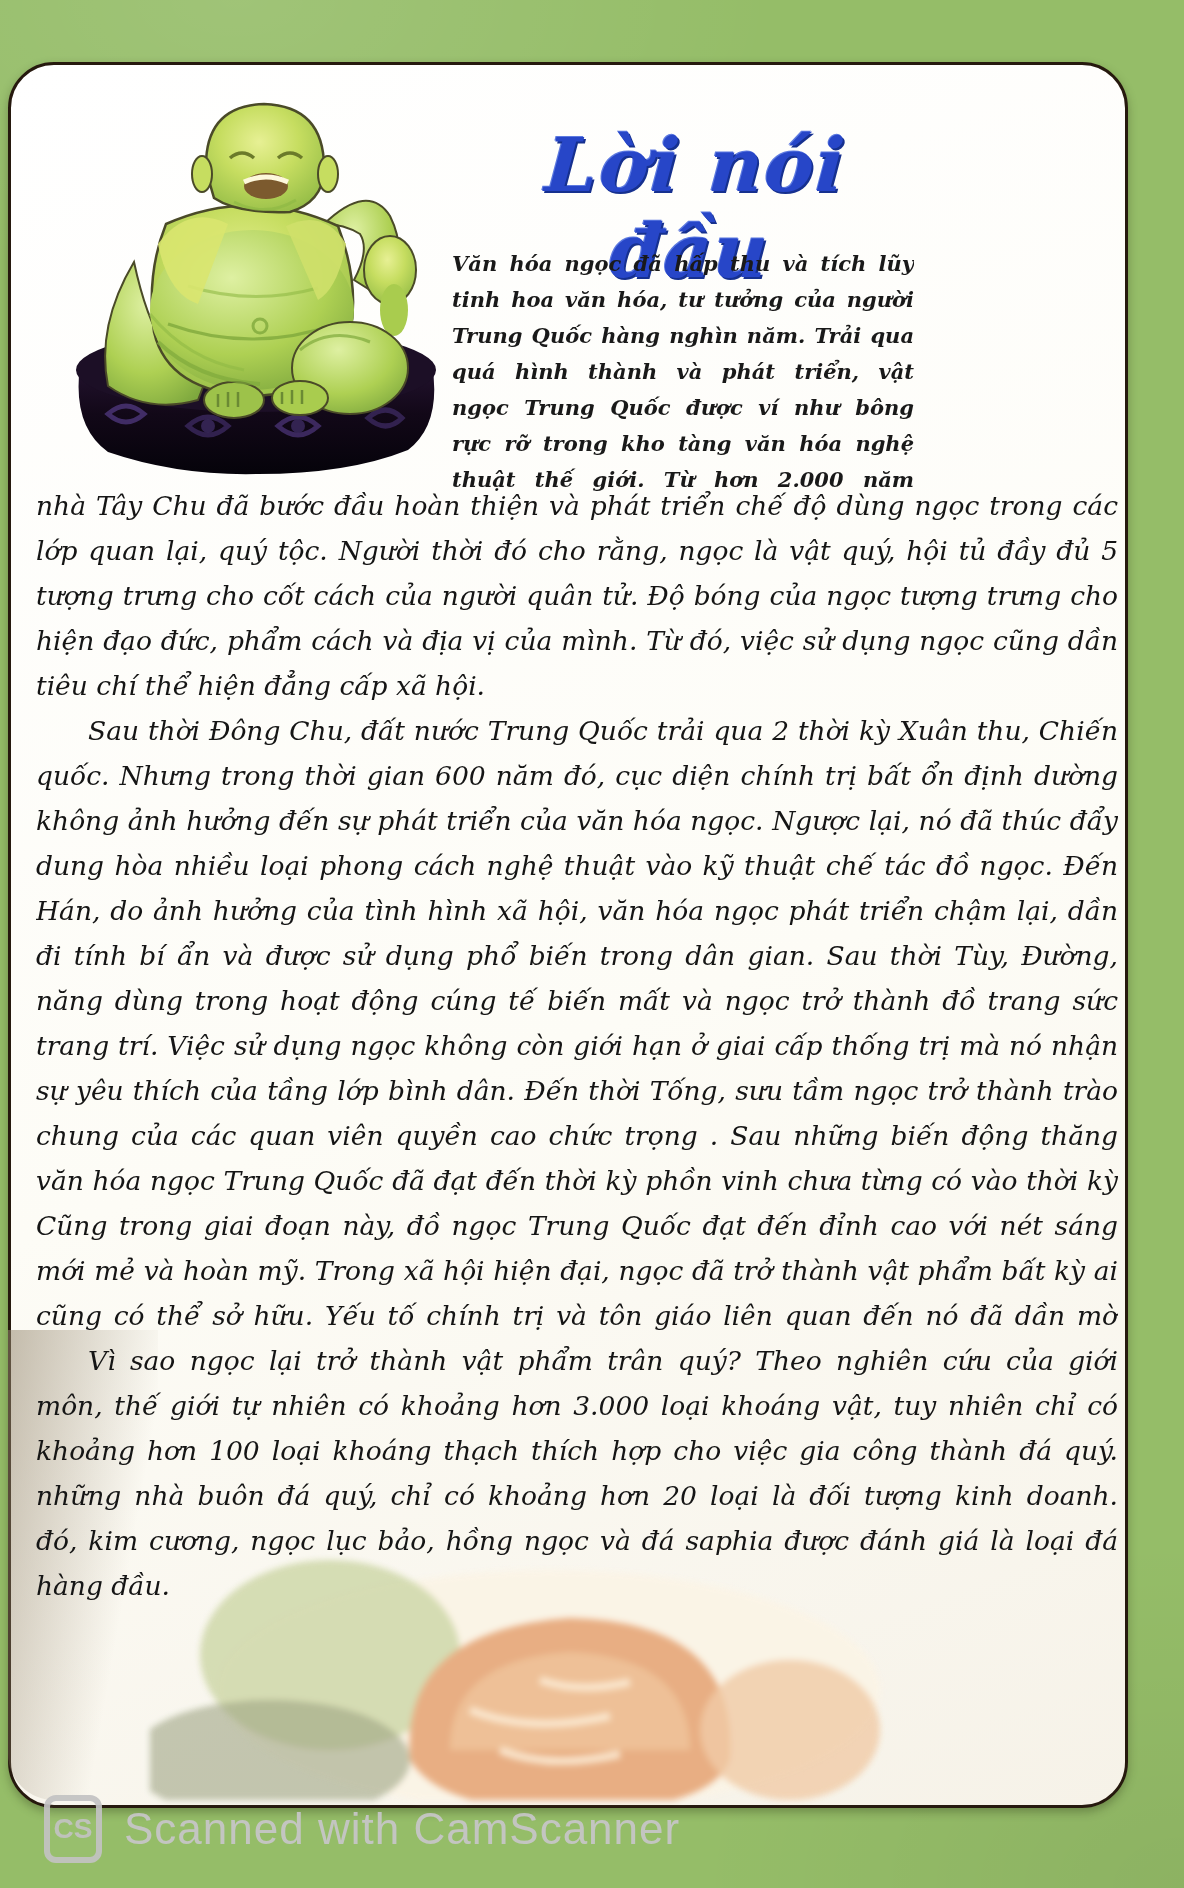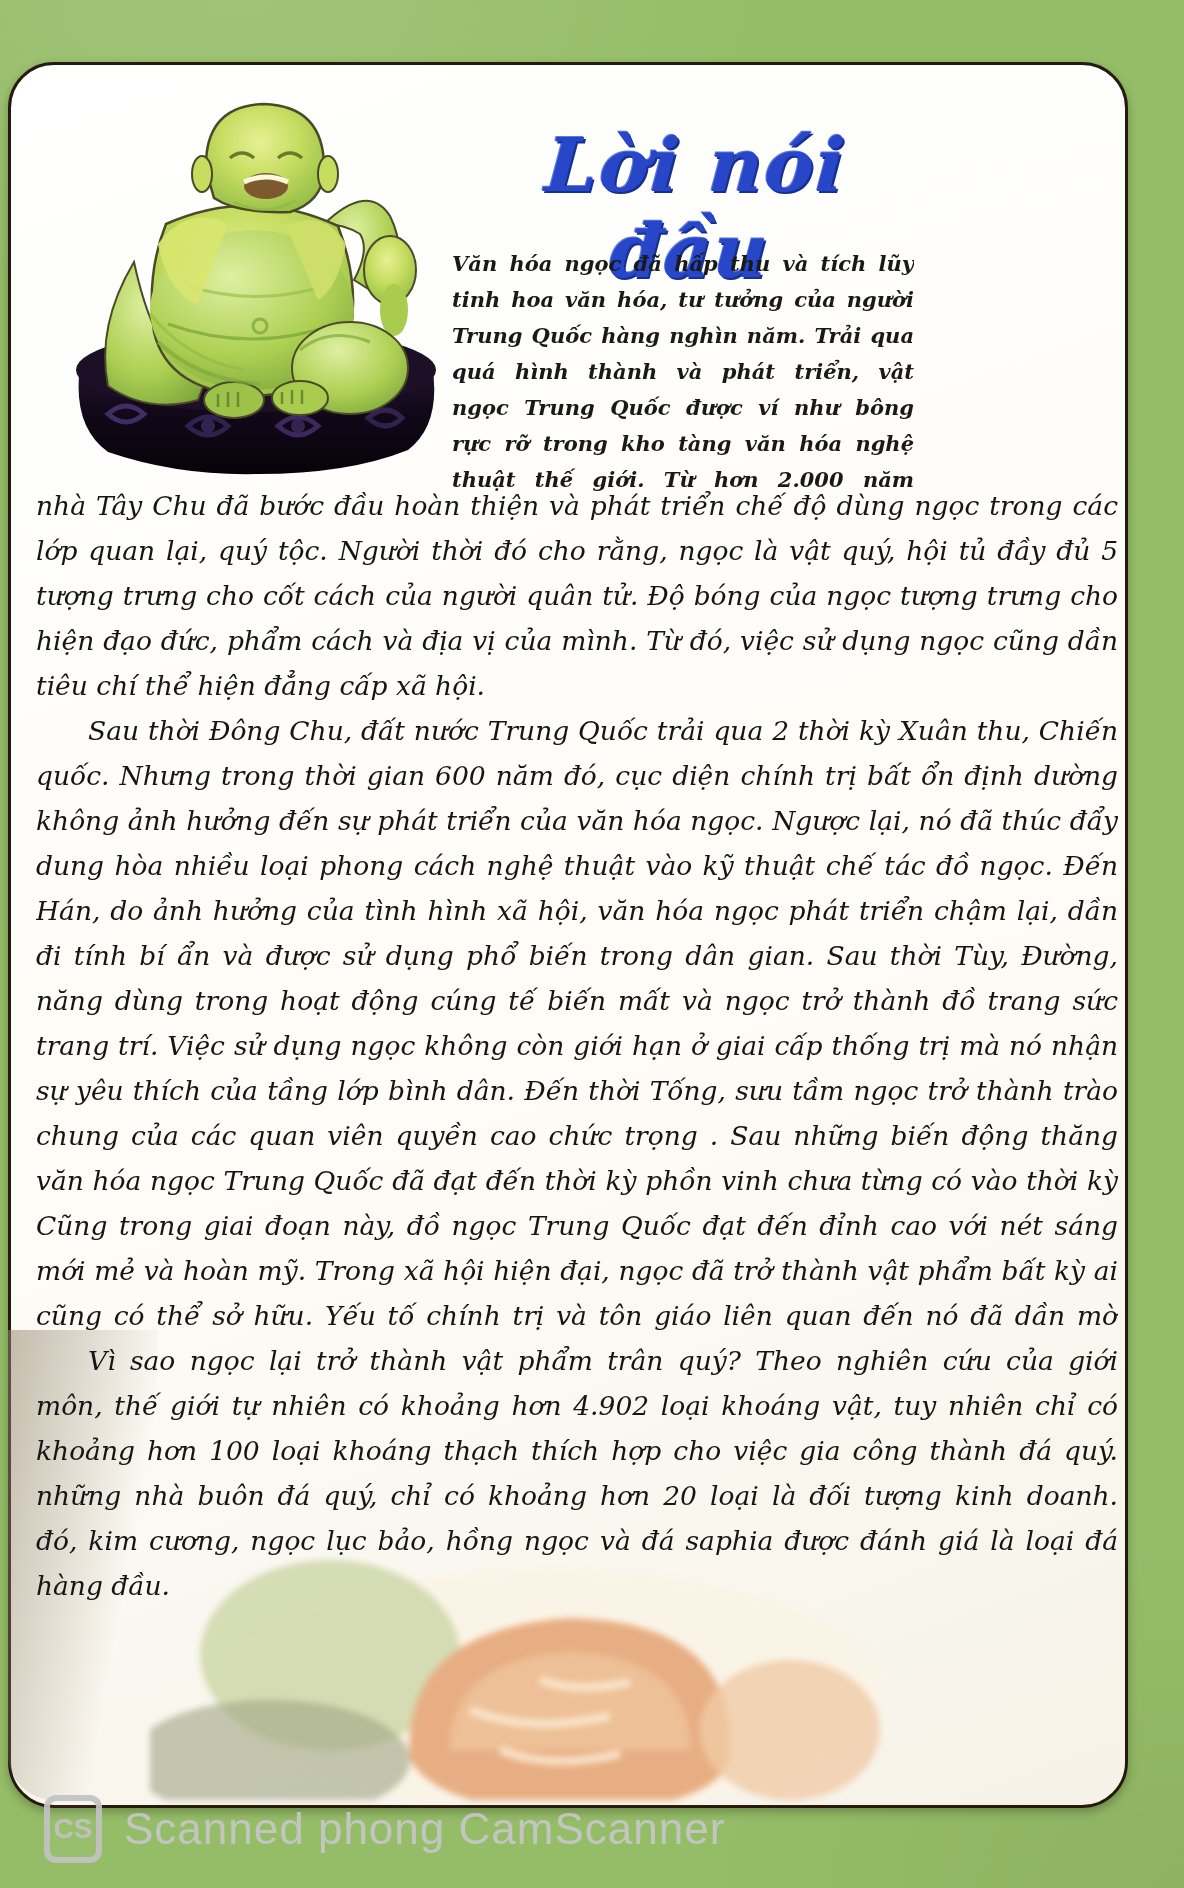--- a/index.html
+++ b/index.html
@@ -168,26 +168,26 @@
         <div class="bline">trang trí. Việc sử dụng ngọc không còn giới hạn ở giai cấp thống trị mà nó nhận được</div>
         <div class="bline">sự yêu thích của tầng lớp bình dân. Đến thời Tống, sưu tầm ngọc trở thành trào lưu</div>
         <div class="bline">chung của các quan viên quyền cao chức trọng . Sau những biến động thăng trầm,</div>
         <div class="bline">văn hóa ngọc Trung Quốc đã đạt đến thời kỳ phồn vinh chưa từng có vào thời kỳ</div>
         <div class="bline">Cũng trong giai đoạn này, đồ ngọc Trung Quốc đạt đến đỉnh cao với nét sáng tạo</div>
         <div class="bline">mới mẻ và hoàn mỹ. Trong xã hội hiện đại, ngọc đã trở thành vật phẩm bất kỳ ai</div>
         <div class="bline">cũng có thể sở hữu. Yếu tố chính trị và tôn giáo liên quan đến nó đã dần mờ nhạt.</div>
       </div>
     <div>
         <div class="bline indent">Vì sao ngọc lại trở thành vật phẩm trân quý? Theo nghiên cứu của giới chuyên</div>
-        <div class="bline">môn, thế giới tự nhiên có khoảng hơn 4.902 loại khoáng vật, tuy nhiên chỉ có</div>
+        <div class="bline">môn, thế giới tự nhiên có khoảng hơn 3.000 loại khoáng vật, tuy nhiên chỉ có</div>
         <div class="bline">khoảng hơn 100 loại khoáng thạch thích hợp cho việc gia công thành đá quý. Với</div>
         <div class="bline">những nhà buôn đá quý, chỉ có khoảng hơn 20 loại là đối tượng kinh doanh. Trong</div>
         <div class="bline">đó, kim cương, ngọc lục bảo, hồng ngọc và đá saphia được đánh giá là loại đá quý</div>
         <div class="bline end">hàng đầu.</div>
       </div>
   </div>
 
   <div class="watermark">
     <div class="cs-badge">CS</div>
-    <div class="wm-text">Scanned phong CamScanner</div>
+    <div class="wm-text">Scanned with CamScanner</div>
   </div>
 
 </div>
 
 </body></html>

